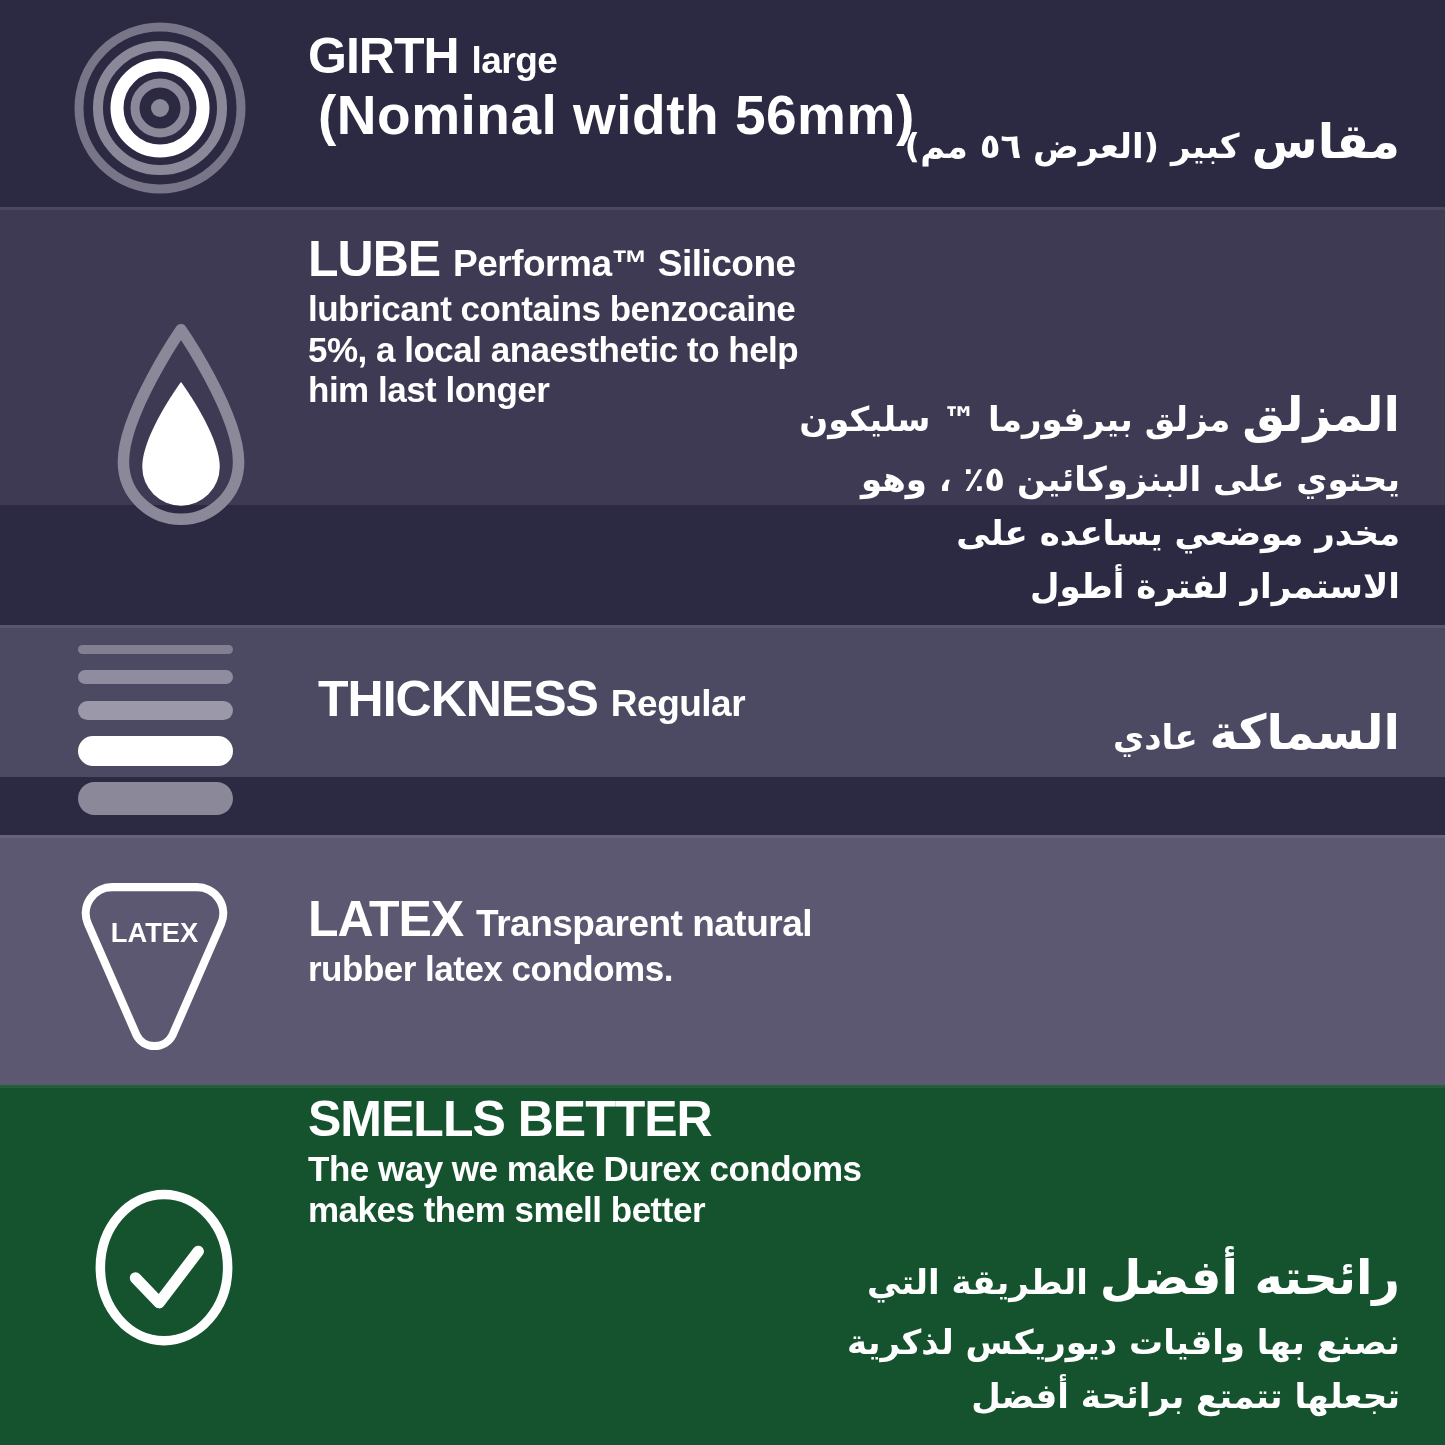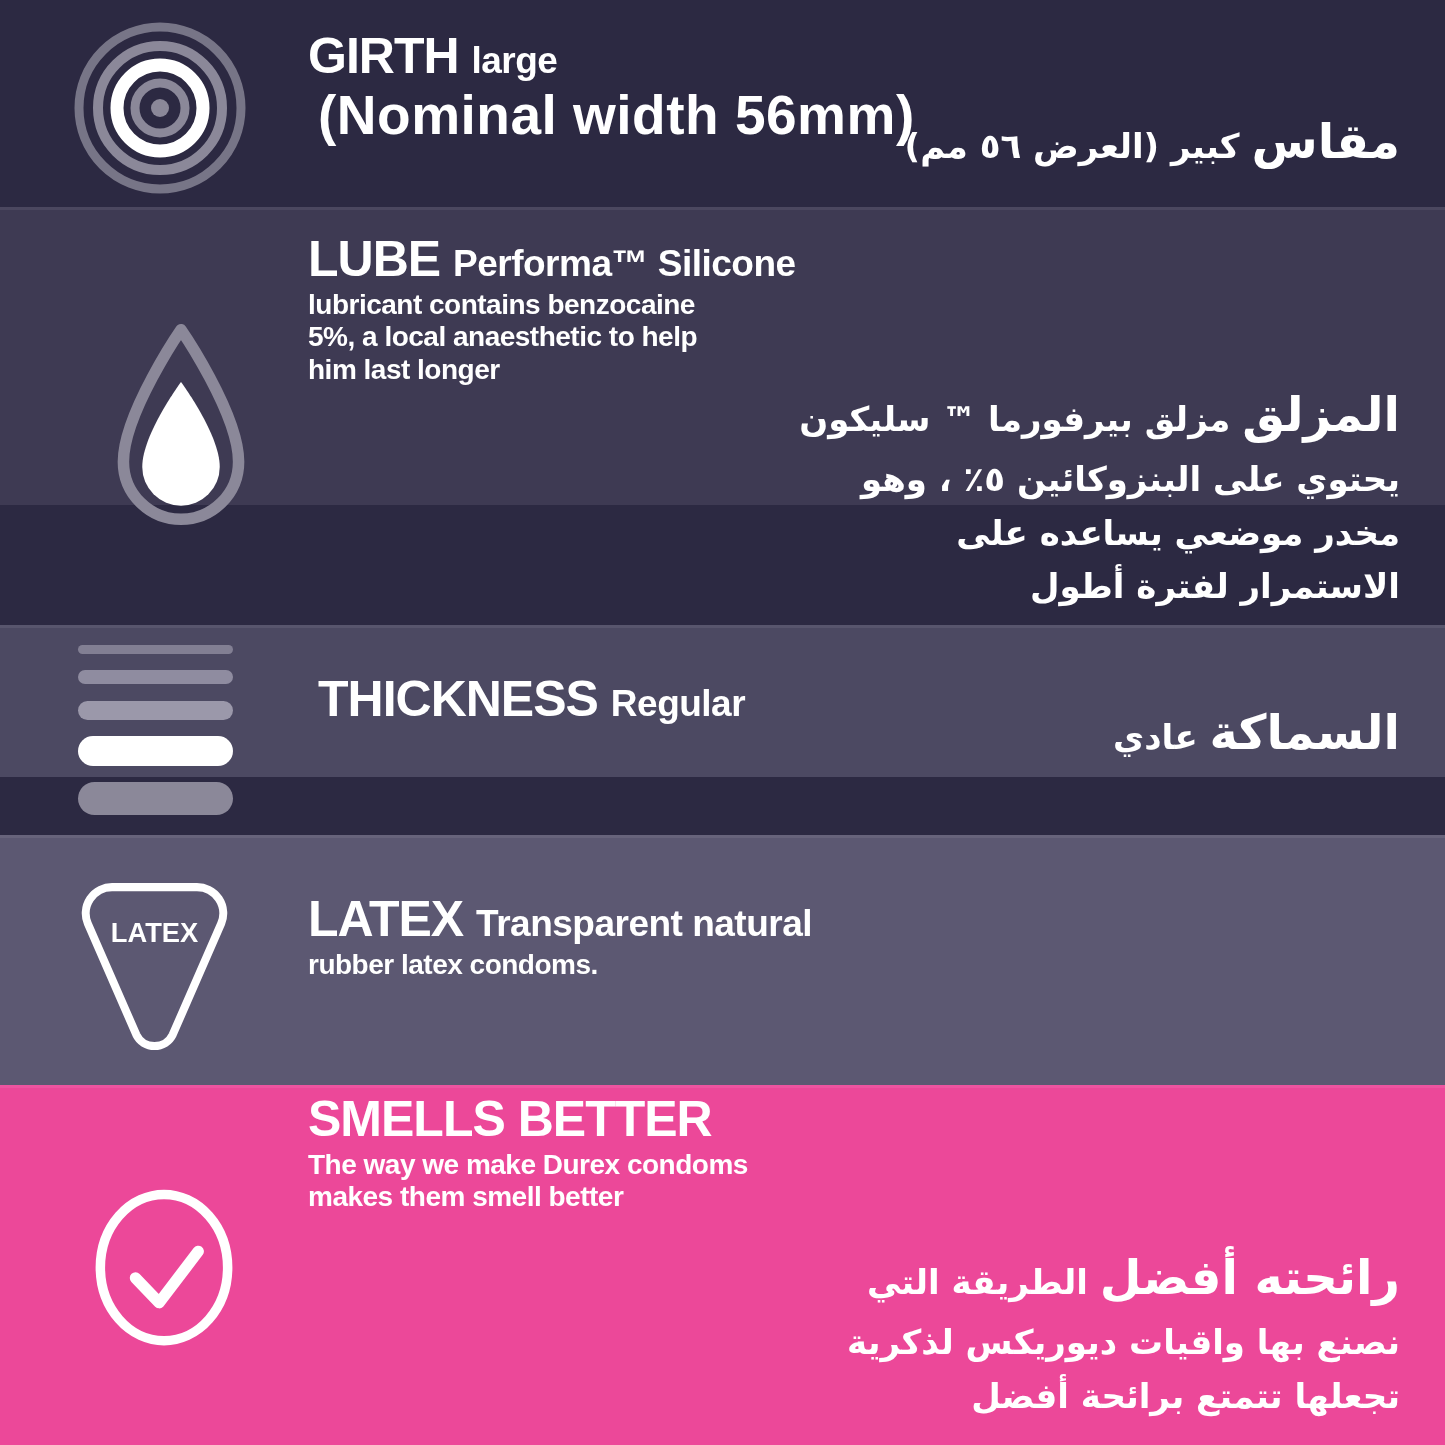--- a/index.html
+++ b/index.html
@@ -9,29 +9,29 @@
     font-family:"Liberation Sans", sans-serif;
     color:#ffffff;
     overflow:hidden;
     position:relative;
   }
   .band { position:absolute; left:0; width:1445px; }
   .band-girth     { top:0;      height:207px; background:#2c2942; }
   .band-lube      { top:207px;  height:298px; background:#3e3a53; box-shadow:inset 0 3px 0 rgba(255,255,255,.07); }
   .band-thickness { top:625px;  height:152px; background:#4c4962; box-shadow:inset 0 3px 0 rgba(255,255,255,.07); }
   .band-latex     { top:835px;  height:250px; background:#5c5872; box-shadow:inset 0 3px 0 rgba(255,255,255,.07); }
-  .band-smells    { top:1085px; height:360px; background:#ec4899; box-shadow:inset 0 3px 0 rgba(255,255,255,.07); }
+  .band-smells    { top:1085px; height:360px; background:#14532d; box-shadow:inset 0 3px 0 rgba(255,255,255,.07); }
 
   .icon-box { position:absolute; }
   .icon-box svg { display:block; width:100%; height:100%; }
 
   .en { position:absolute; font-weight:700; letter-spacing:-0.5px; width:640px; }
   .en h2 { margin:0; font-size:50px; line-height:1.04; letter-spacing:-1px; }
   .en h2 .sub { font-size:37px; letter-spacing:-0.5px;text-align:center; }
-  .en .detail { margin:4px 0 0; font-size:28px; line-height:1.16; white-space:pre-line; font-weight:700; }
+  .en .detail { margin:4px 0 0; font-size:35px; line-height:1.16; white-space:pre-line; font-weight:700; }
   .band-girth .detail { font-size:55px; letter-spacing:0.5px; margin-top:2px;margin-left:10px; }
   .en .sub:empty, .en .detail:empty { display:none; }
 
   .ar {
     position:absolute; right:45px;
     direction:rtl; text-align:right;
     font-family:"DejaVu Sans", sans-serif;
     font-weight:700; font-size:34px; line-height:1.58;
     width:640px;
   }

